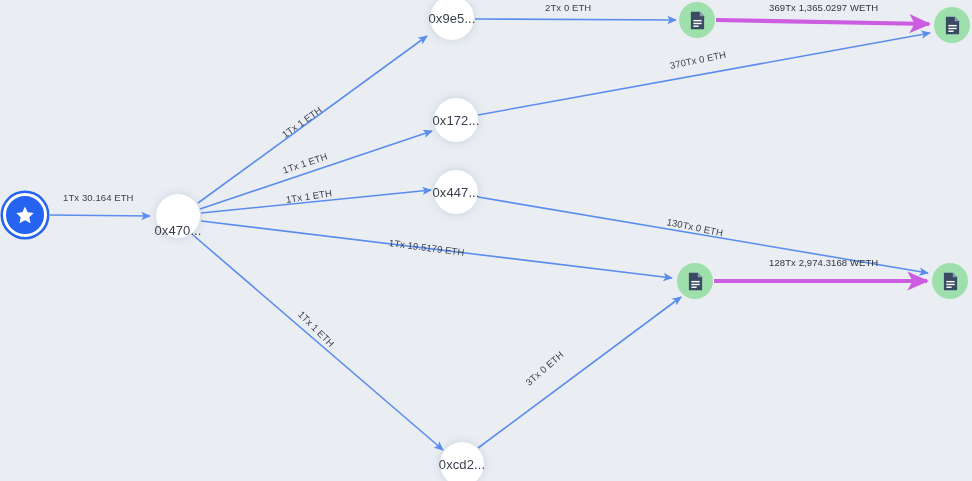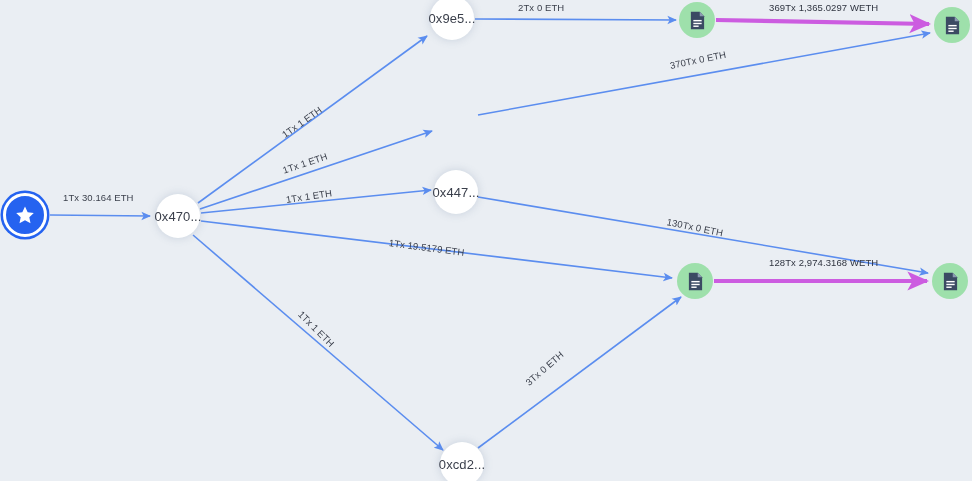--- a/index.html
+++ b/index.html
@@ -115,46 +115,49 @@
   <div class="edge-label" style="left:283px; top:130px; transform: rotate(-35.5deg);">1Tx 1 ETH</div>
 
   <div class="edge-label" style="left:283px; top:165px; transform: rotate(-18.5deg);">1Tx 1 ETH</div>
 
   <div class="edge-label" style="left:286px; top:194px; transform: rotate(-8.5deg);">1Tx 1 ETH</div>
 
   <div class="edge-label" style="left:389px; top:237px; transform: rotate(7.5deg);">1Tx 19.5179 ETH</div>
 
   <div class="edge-label" style="left:300px; top:307px; transform: rotate(45deg);">1Tx 1 ETH</div>
 
-  <div class="edge-label" style="left:518px; top:2px; transform: rotate(0deg);">2Tx 0 ETH</div>
+  <div class="edge-label" style="left:545px; top:2px; transform: rotate(0deg);">2Tx 0 ETH</div>
 
   <div class="edge-label" style="left:670px; top:60px; transform: rotate(-11.5deg);">370Tx 0 ETH</div>
 
   <div class="edge-label" style="left:667px; top:216px; transform: rotate(11.5deg);">130Tx 0 ETH</div>
 
   <div class="edge-label" style="left:527px; top:378px; transform: rotate(-41deg);">3Tx 0 ETH</div>
 
   <div class="edge-label weth" style="left:769px; top:2px; transform: rotate(0deg);">369Tx 1,365.0297 WETH</div>
 
   <div class="edge-label weth" style="left:769px; top:257px; transform: rotate(0deg);">128Tx 2,974.3168 WETH</div>
 
   <div class="node node-star" style="left:3px; top:193px;">
     <svg width="22" height="22" viewBox="0 0 24 24">
       <path d="M12 2.6 L14.9 8.9 L21.6 9.7 L16.7 14.4 L18 21 L12 17.8 L6 21 L7.3 14.4 L2.4 9.7 L9.1 8.9 Z" fill="#ffffff"></path>
     </svg>
   </div>
 
-  <div class="node node-address" style="left:156px; top:194px;">
+  <div class="node node-address" style="left:156px; top:194px;align-items:flex-end;">
     <span class="node-label">0x470...</span>
   </div>
 
   <div class="node node-address" style="left:430px; top:-4px;">
     <span class="node-label">0x9e5...</span>
   </div>
 
+  <div class="node node-address" style="left:434px; top:98px;">
+    <span class="node-label">0x172...</span>
+  </div>
 
   <div class="node node-address" style="left:434px; top:170px;text-align:center;">
     <span class="node-label">0x447...</span>
   </div>
 
   <div class="node node-address" style="left:440px; top:442px;">
     <span class="node-label">0xcd2...</span>
   </div>
 
   <div class="node node-contract" style="left:679px; top:2px;">

